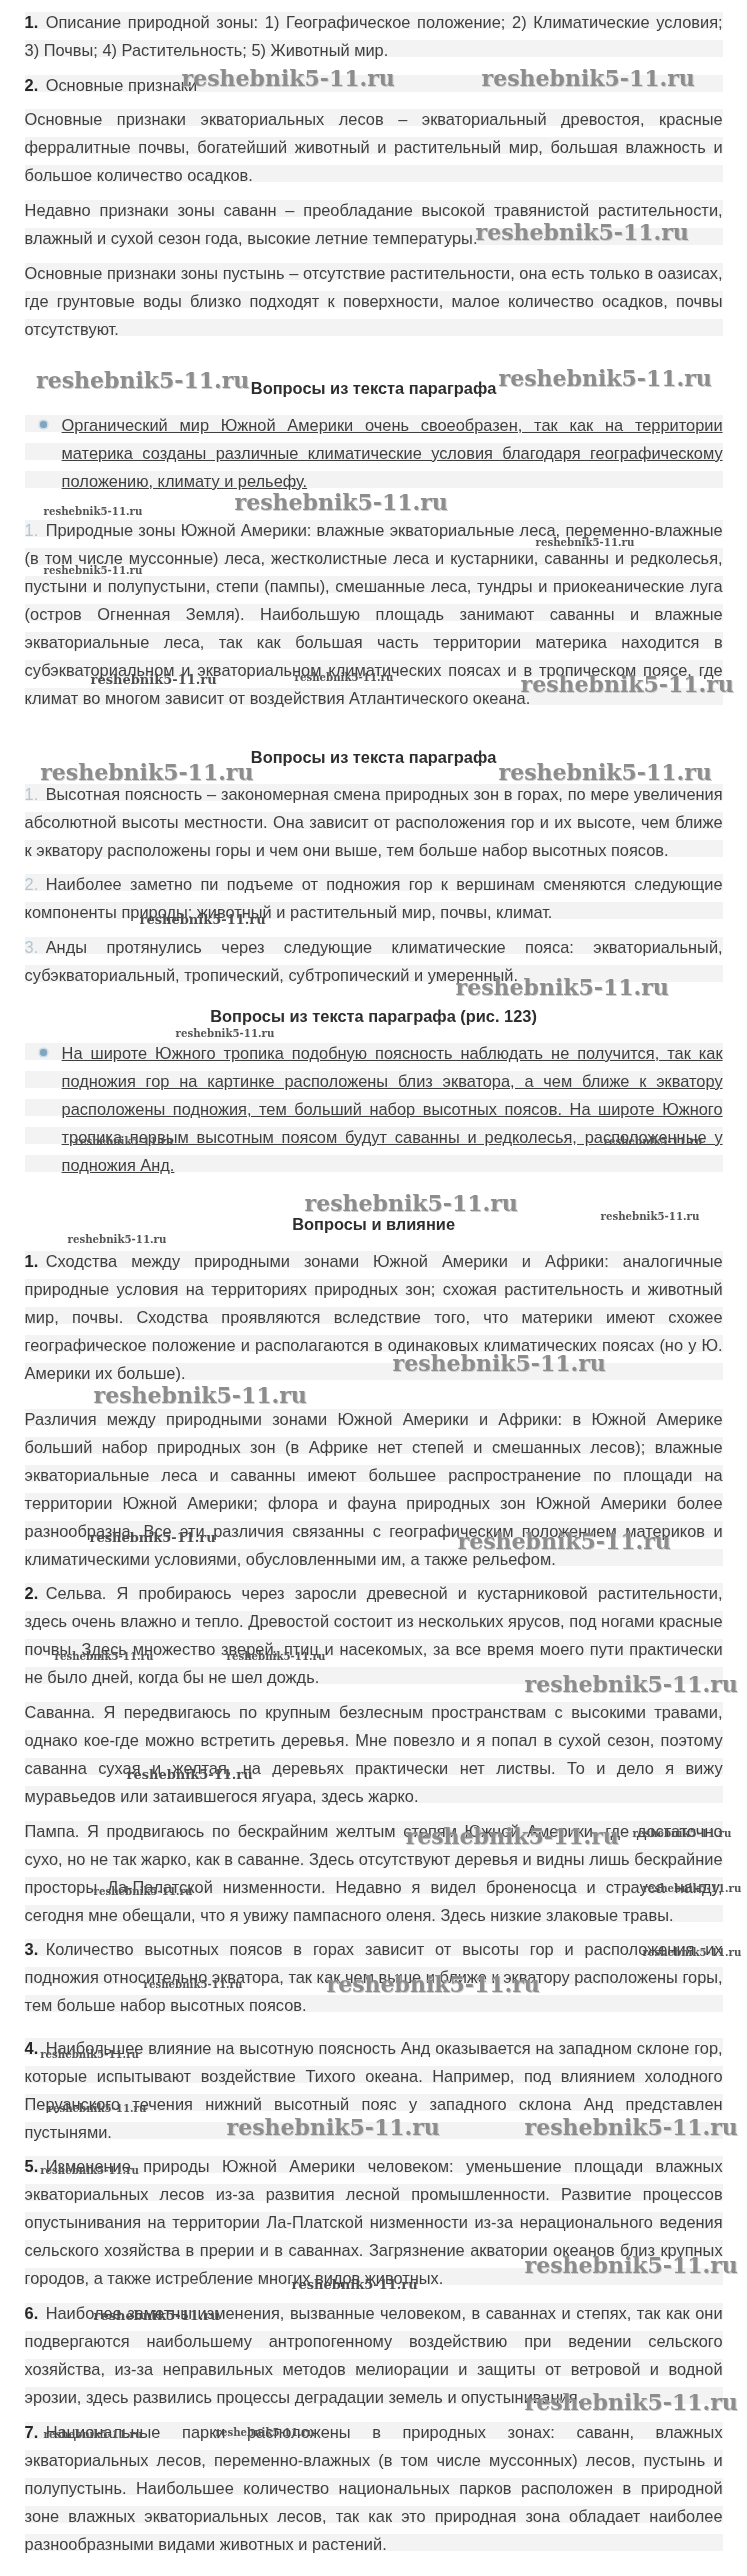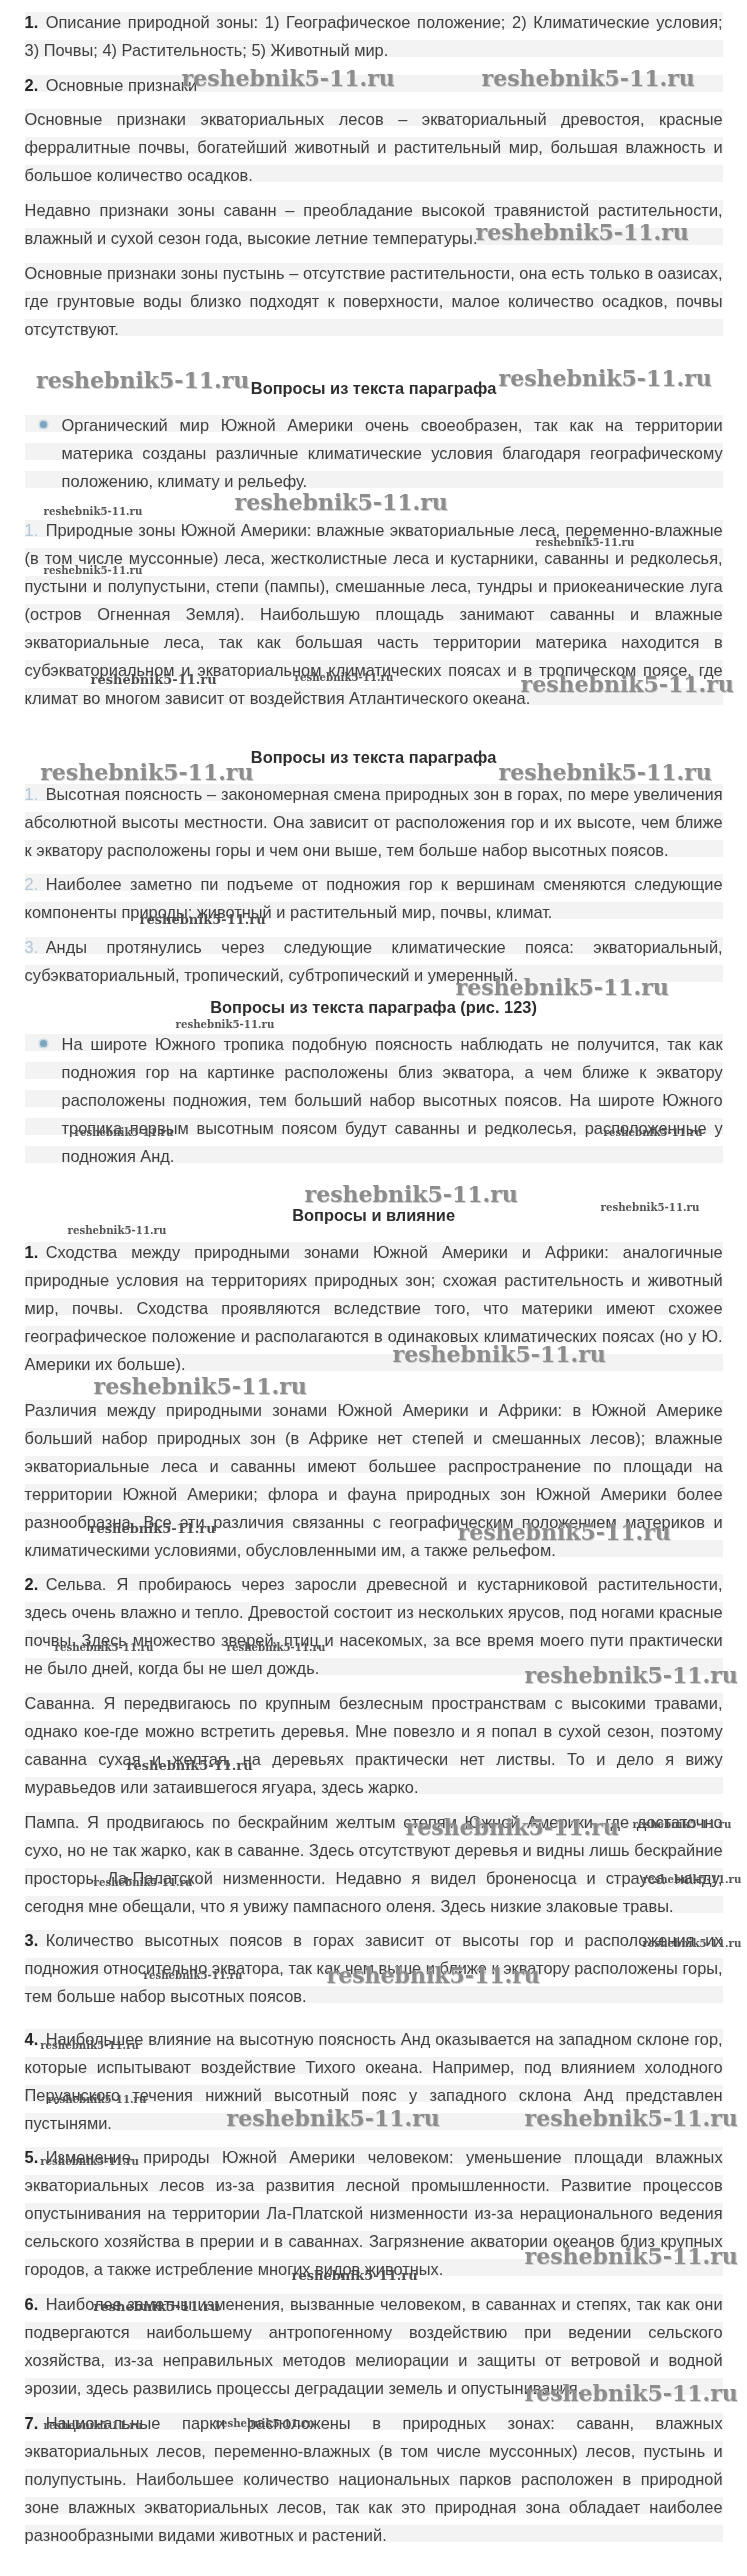--- a/index.html
+++ b/index.html
@@ -12,32 +12,32 @@
   }
   .page{position:relative;padding:8.2px 24.6px 33px 24.6px;width:698px;}
   .title{
     font-size:17px;font-weight:700;color:#2e2e2e;
     text-align:center;margin:3.3px 0 14.7px 0;
   }
   .heading{
     font-size:16.4px;font-weight:700;color:#2e2e2e;
     text-align:center;margin:36px 0 13px 0;position:relative;
   }
-  .heading.tight{margin-top:9px;}
+  .heading.tight{margin-top:18px;}
   .para{
     margin:0 0 6.6px 0;line-height:28px;text-align:justify;position:relative;
     background-image:repeating-linear-gradient(to bottom,
       rgba(255,255,255,0) 0px, rgba(255,255,255,0) 4.1px,
       #f3f3f3 4.1px, #f3f3f3 21px,
       rgba(255,255,255,0) 21px, rgba(255,255,255,0) 28px);
   }
   .num{margin-right:7.4px;}
   .num.dark{font-weight:700;color:#262626;}
   .num.blue{color:#b3c6d4;}
-  .bullet-item{padding-left:37px;}
+  .bullet-item{padding-left:37px;text-decoration:underline;}
   .bullet-dot{
     position:absolute;left:15.6px;top:10.7px;width:6.6px;height:6.6px;border-radius:50%;
     background:#7fa6c0;box-shadow:0 0 0 1.6px #ccdbe4;
   }
   .wm{
     position:absolute;white-space:nowrap;z-index:3;
     font-family:"DejaVu Serif", serif;font-weight:700;line-height:1;
     pointer-events:none;
   }
   .wm-lg{font-size:22px;color:#8d8d8d;text-shadow:0.8px 0.8px 0 #cfcfcf;}

